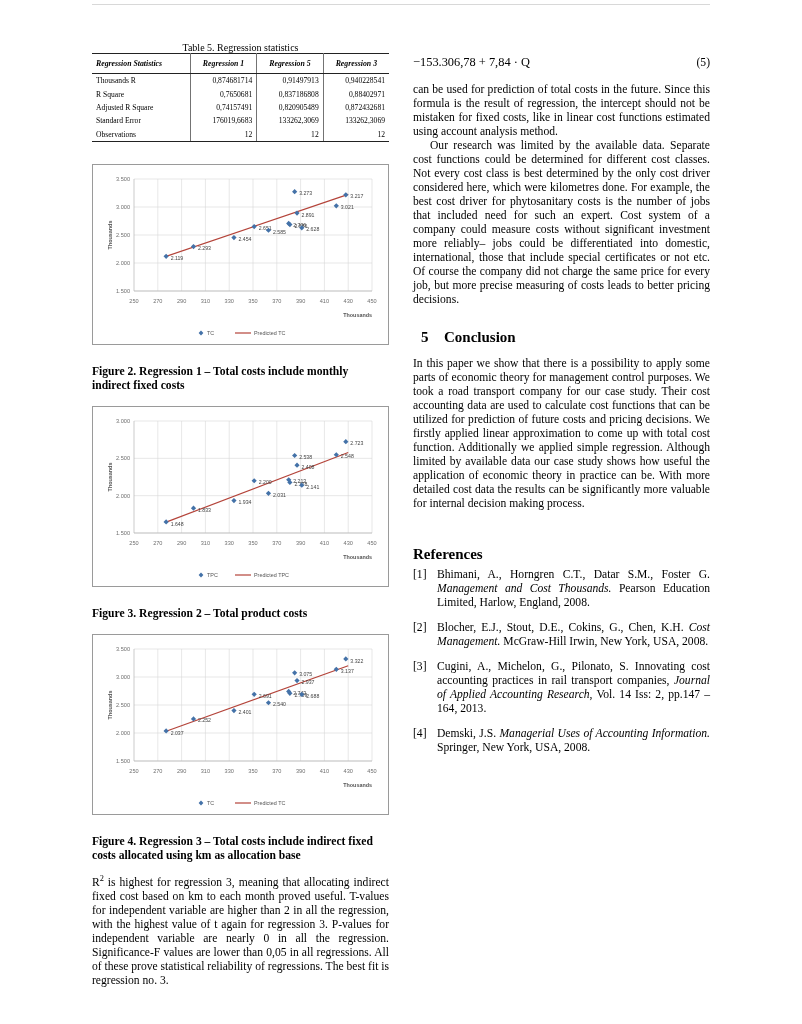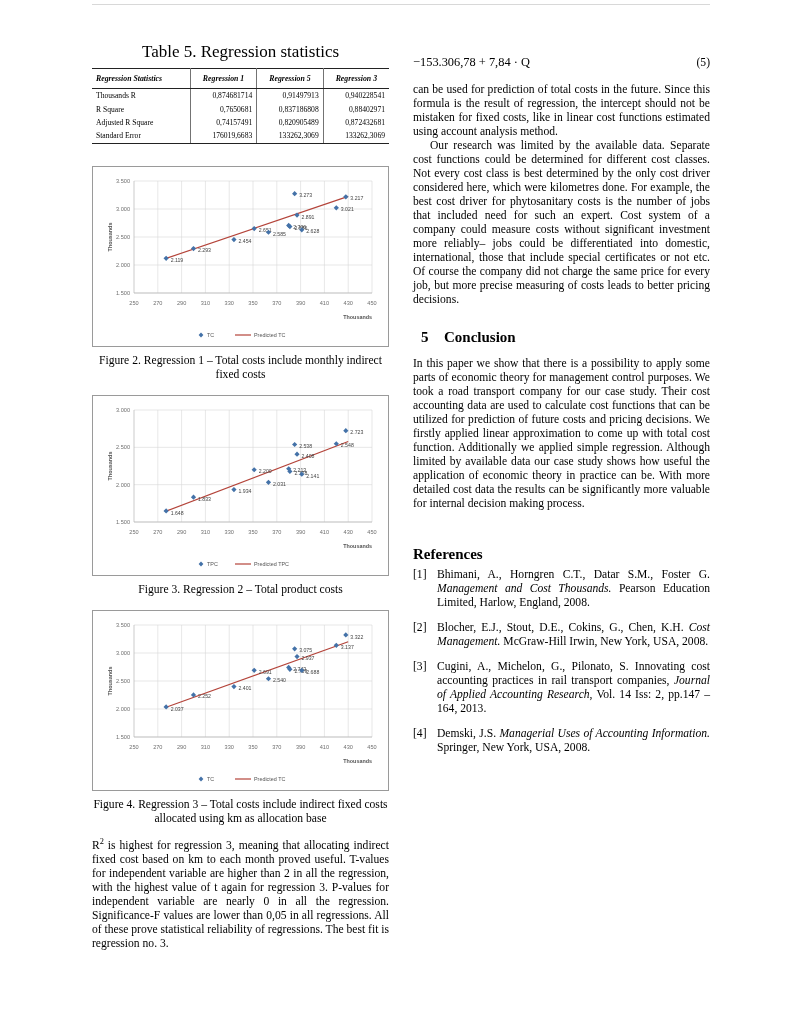--- a/index.html
+++ b/index.html
@@ -51,22 +51,21 @@
     text-justify: inter-word;
     hyphens: none;
   }
   p.indent { text-indent: 17px; }
   .spacer-m { height: 13px; }
   .spacer-l { height: 22px; }
 
   
   .tbl-title {
     text-align: center;
-    font-size: 17px;
-    margin-bottom: 6px;
+    font-size: 10px;
   }
   table.stats {
     width: 100%;
     border-collapse: collapse;
     font-size: 7.6px;
     font-family: "Liberation Serif", serif;
   }
   table.stats th, table.stats td {
     padding: 2.2px 4px;
     border-left: 1px solid #b9b9b9;
@@ -88,24 +87,24 @@
   table.stats tbody td { text-align: right; }
   table.stats tbody tr:last-child td { border-bottom: 1.4px solid #222; }
 
   
   .fig-box {
     border: 1px solid #9a9a9a;
     background: #fff;
     padding: 4px 3px 3px 3px;
   }
   .fig-cap {
-    text-align: center;
     font-size: 11.6px;
     line-height: 14px;
-    margin-top: 7px;
+    margin-top: 20px;
+    font-weight: bold;
   }
   svg.chart { display: block; }
   .ax-txt { font-family: "Liberation Sans", sans-serif; font-size: 5.6px; fill: #6f6f6f; }
   .ax-ttl { font-family: "Liberation Sans", sans-serif; font-size: 5.4px; fill: #555; font-weight: bold; }
   .dlbl   { font-family: "Liberation Sans", sans-serif; font-size: 5.2px; fill: #444; }
   .lgd    { font-family: "Liberation Sans", sans-serif; font-size: 5.4px; fill: #555; }
   .grid   { stroke: #d6d6d6; stroke-width: .6; }
   .axisln { stroke: #b5b5b5; stroke-width: .7; }
 
   
@@ -179,20 +178,26 @@
               <td>Adjusted R Square</td>
               <td>0,74157491</td>
               <td>0,820905489</td>
               <td>0,872432681</td>
             </tr>
             <tr>
               <td>Standard Error</td>
               <td>176019,6683</td>
               <td>133262,3069</td>
               <td>133262,3069</td>
+            </tr>
+            <tr>
+              <td>Observations</td>
+              <td>12</td>
+              <td>12</td>
+              <td>12</td>
             </tr>
           </tbody>
         </table>
       </div>
 
       <div class="spacer-l"></div>
 
       <div class="fig-box">
         <svg class="chart" id="chart2" width="289" height="172" viewBox="0 0 289 172">
             <g>

